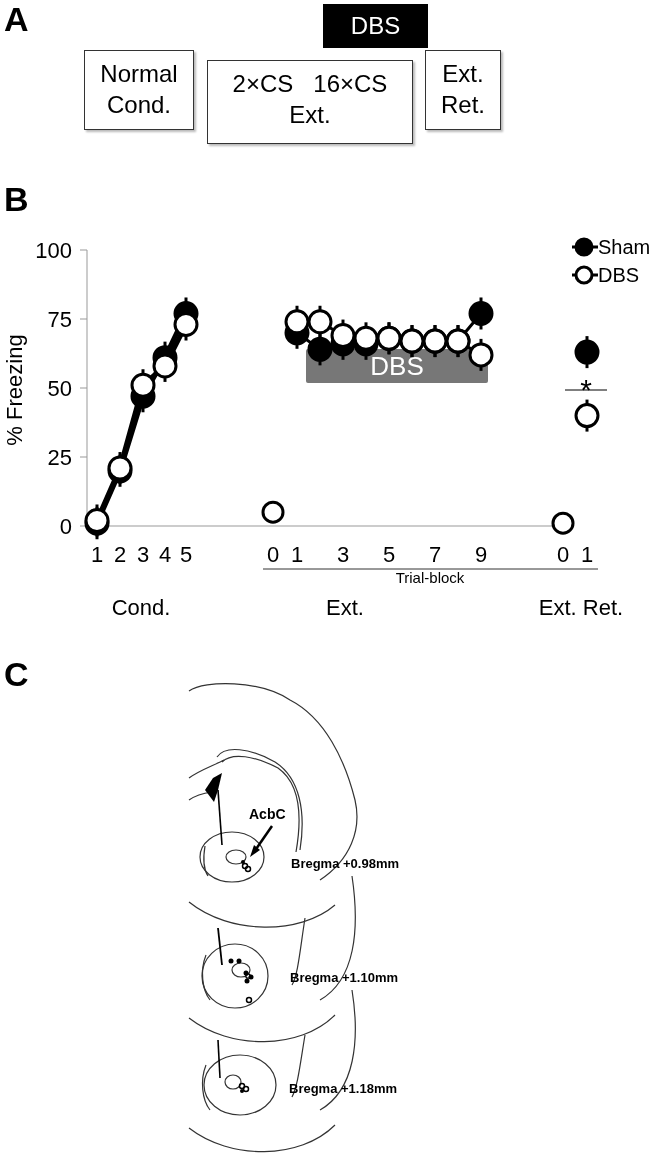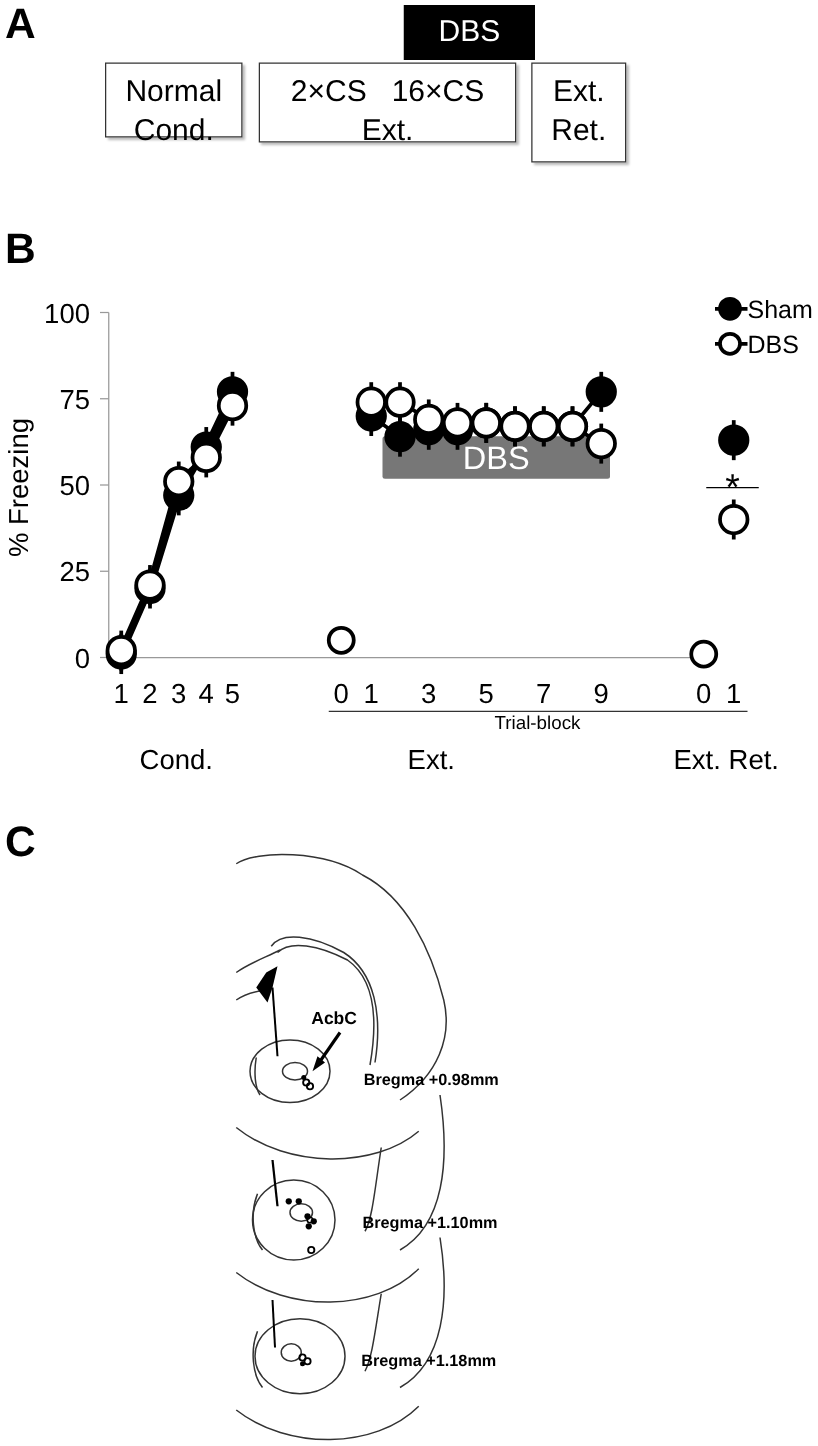--- a/index.html
+++ b/index.html
@@ -7,25 +7,25 @@
   .panel-letter{position:absolute;font-weight:bold;font-size:34px;}
   .box{position:absolute;border:1.5px solid #333;background:#fff;box-shadow:2px 2px 2px #bbb;font-size:24px;text-align:center;line-height:31px;}
   .dbs-black{position:absolute;background:#000;color:#fff;font-size:24px;text-align:center;line-height:44px;}
   svg text{font-family:"Liberation Sans",sans-serif;}
 </style>
 </head>
 <body>
 
 <div class="panel-letter" style="left:4px;top:0px;">A</div>
 <div class="dbs-black" style="left:323px;top:4px;width:105px;height:44px;">DBS</div>
-<div class="box" style="left:84px;top:50px;width:110px;height:60px;padding-top:7px;box-sizing:border-box;">
+<div class="box" style="left:84px;top:50px;width:110px;height:80px;padding-top:7px;box-sizing:border-box;">
   <div>Normal</div>
   <div>Cond.</div>
 </div>
-<div class="box" style="left:207px;top:50px;width:206px;height:64px;padding-top:7px;box-sizing:border-box;">
+<div class="box" style="left:207px;top:60px;width:206px;height:84px;padding-top:7px;box-sizing:border-box;">
   <div style="white-space:pre;">2×CS   16×CS</div>
   <div>Ext.</div>
 </div>
 <div class="box" style="left:425px;top:50px;width:76px;height:80px;padding-top:7px;box-sizing:border-box;">
   <div>Ext.</div>
   <div>Ret.</div>
 </div>
 
 <div class="panel-letter" style="left:4px;top:180px;">B</div>
 <svg id="chart" width="654" height="440" style="position:absolute;left:0;top:190px;" viewBox="0 190 654 440">

